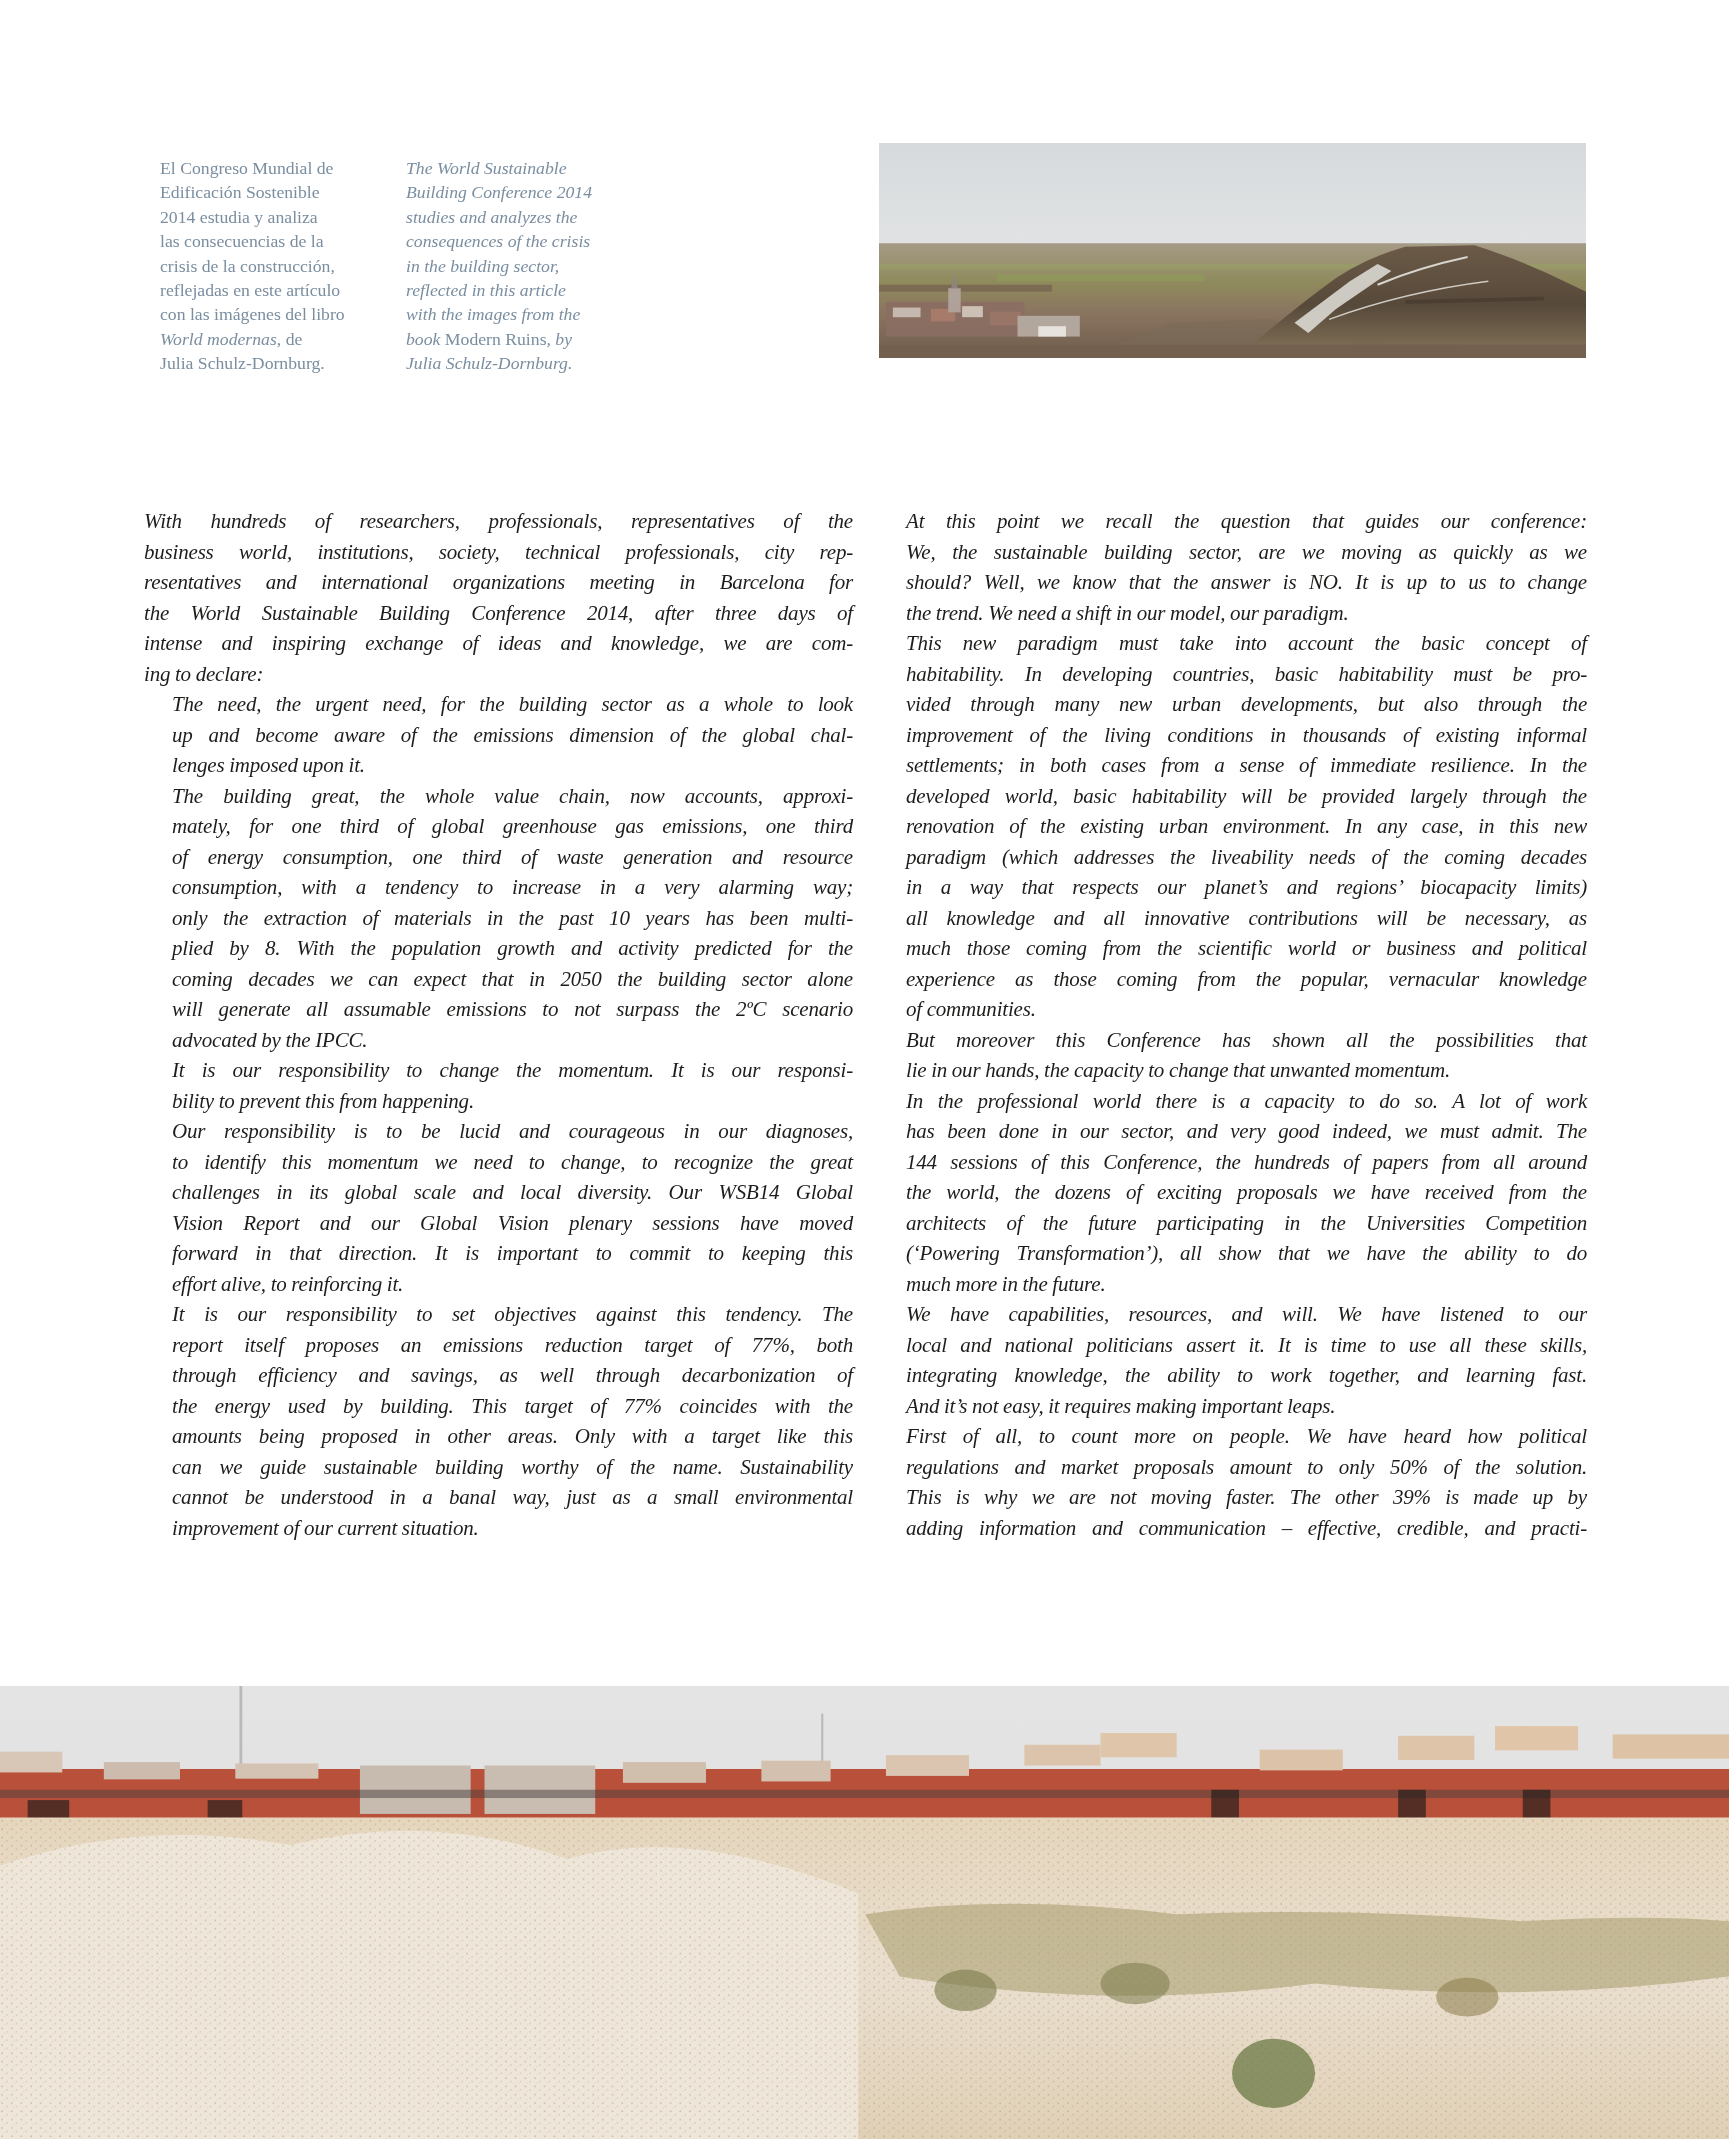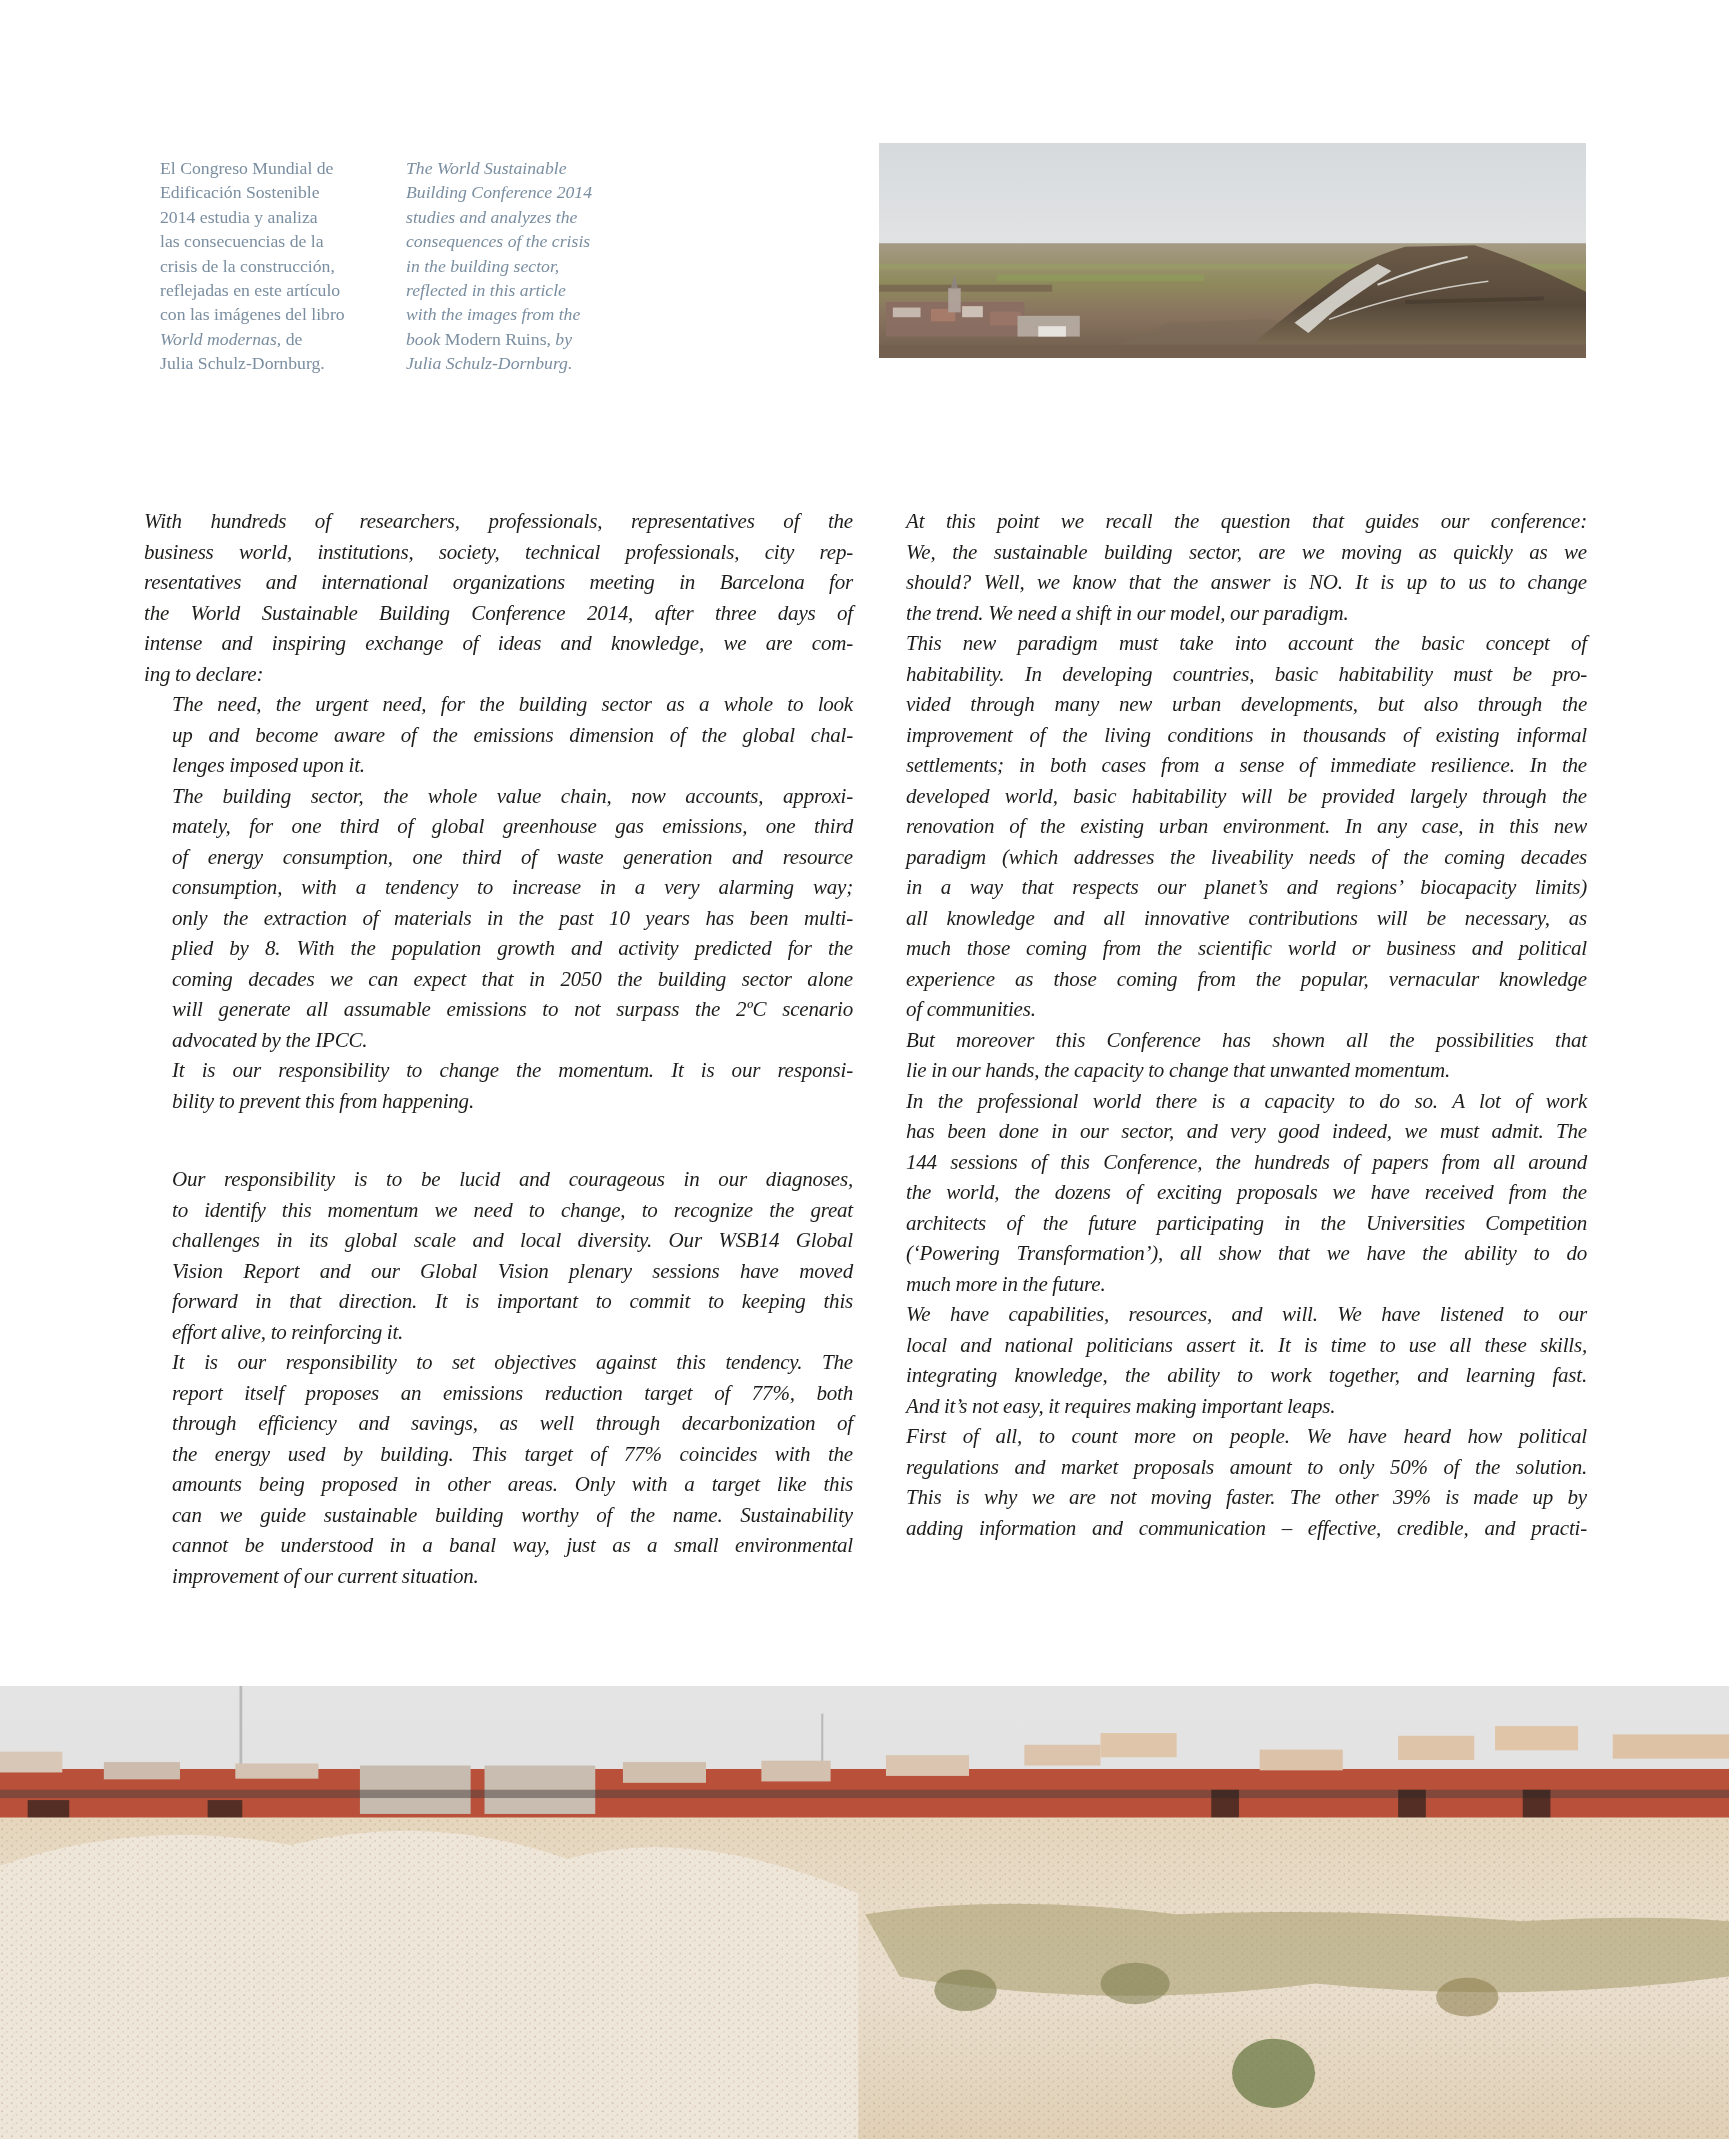--- a/index.html
+++ b/index.html
@@ -119,36 +119,36 @@
       <span class="line">the World Sustainable Building Conference 2014, after three days of</span>
       <span class="line">intense and inspiring exchange of ideas and knowledge, we are com-</span>
       <span class="line last">ing to declare:</span>
     </p>
     <p class="indent">
       <span class="line" style="text-indent: 28px;">The need, the urgent need, for the building sector as a whole to look</span>
       <span class="line">up and become aware of the emissions dimension of the global chal-</span>
       <span class="line last">lenges imposed upon it.</span>
     </p>
     <p class="indent">
-      <span class="line" style="text-indent: 28px;">The building sector, the whole value chain, now accounts, approxi-</span>
+      <span class="line" style="text-indent: 28px;">The building great, the whole value chain, now accounts, approxi-</span>
       <span class="line">mately, for one third of global greenhouse gas emissions, one third</span>
       <span class="line">of energy consumption, one third of waste generation and resource</span>
       <span class="line">consumption, with a tendency to increase in a very alarming way;</span>
       <span class="line">only the extraction of materials in the past 10 years has been multi-</span>
       <span class="line">plied by 8. With the population growth and activity predicted for the</span>
       <span class="line">coming decades we can expect that in 2050 the building sector alone</span>
       <span class="line">will generate all assumable emissions to not surpass the 2ºC scenario</span>
       <span class="line last">advocated by the IPCC.</span>
     </p>
     <p class="indent">
       <span class="line" style="text-indent: 28px;">It is our responsibility to change the momentum. It is our responsi-</span>
       <span class="line last">bility to prevent this from happening.</span>
     </p>
     <p class="indent">
-      <span class="line" style="text-indent: 28px; margin-top: 48px;">Our responsibility is to be lucid and courageous in our diagnoses,</span>
+      <span class="line" style="text-indent: 28px;">Our responsibility is to be lucid and courageous in our diagnoses,</span>
       <span class="line">to identify this momentum we need to change, to recognize the great</span>
       <span class="line">challenges in its global scale and local diversity. Our WSB14 Global</span>
       <span class="line">Vision Report and our Global Vision plenary sessions have moved</span>
       <span class="line">forward in that direction. It is important to commit to keeping this</span>
       <span class="line last">effort alive, to reinforcing it.</span>
     </p>
     <p class="indent">
       <span class="line" style="text-indent: 28px;">It is our responsibility to set objectives against this tendency. The</span>
       <span class="line">report itself proposes an emissions reduction target of 77%, both</span>
       <span class="line">through efficiency and savings, as well through decarbonization of</span>

